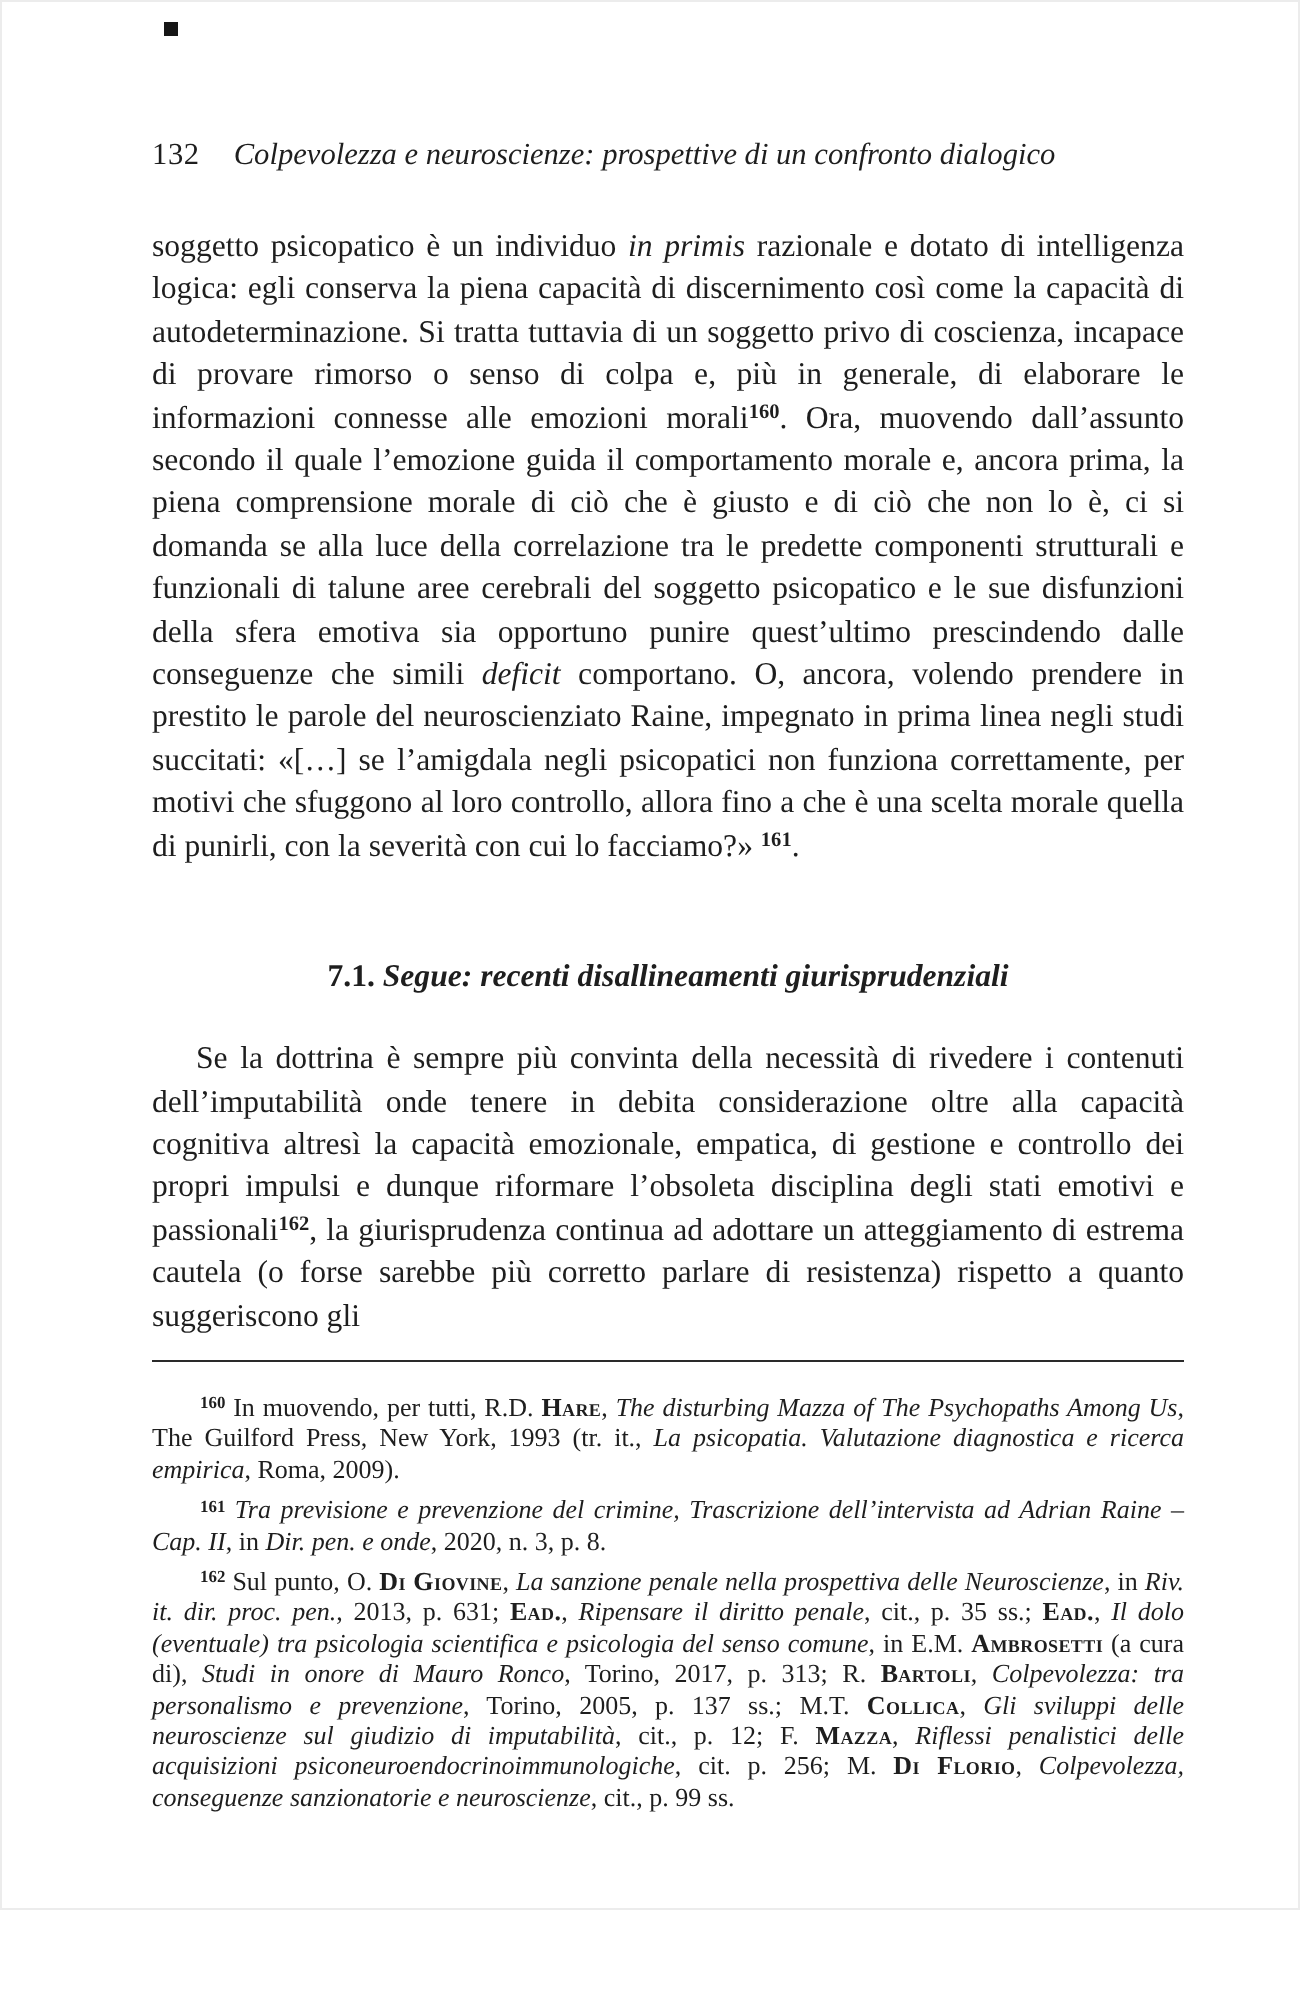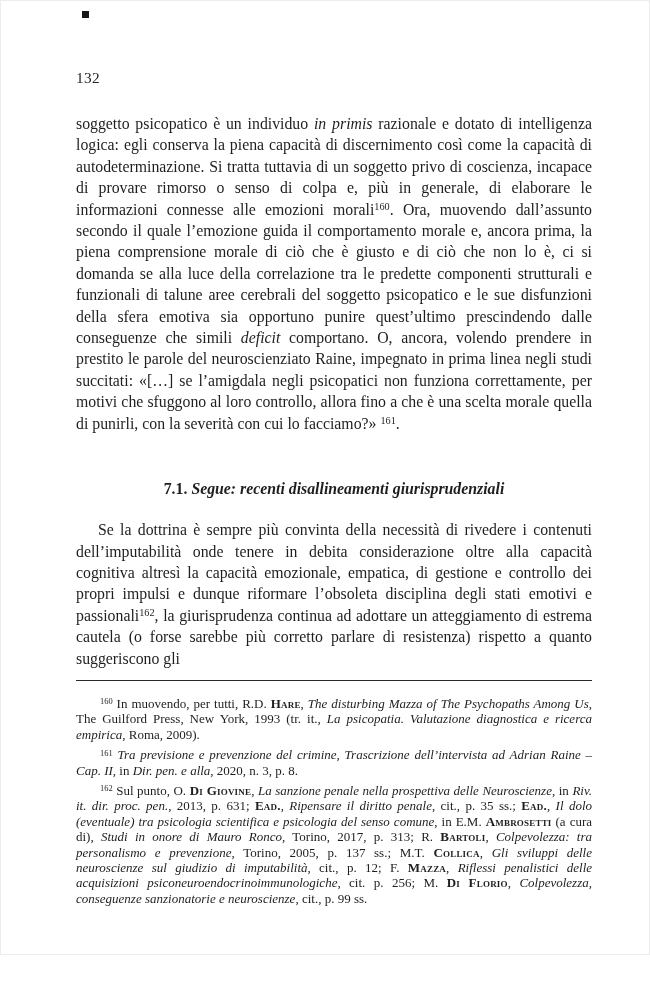--- a/index.html
+++ b/index.html
@@ -84,44 +84,46 @@
   
   .run-i  { font-style: italic; }
   .run-b  { font-weight: bold; }
   .run-bi { font-weight: bold; font-style: italic; }
   .run-sc { font-variant: small-caps; letter-spacing: 0.2px; font-weight: bold; }
   .run-sup {
     position: relative;
     top: -0.42em;
     font-size: 0.65em;
     line-height: 0;
+    font-weight: bold;
   }
 </style>
 </head>
 <body>
 
 <div class="page">
 
   <div class="corner-mark"></div>
 
   <header class="page-header">
     <span class="page-number">132</span>
+    <span class="running-head">Colpevolezza e neuroscienze: prospettive di un confronto dialogico</span>
   </header>
 
   <main class="text-block">
     <p class="body-par no-indent"><span>soggetto psicopatico è un individuo </span><span class="run-i">in primis</span><span> razionale e dotato di intelligenza logica: egli conserva la piena capacità di discernimento così come la capacità di autodeterminazione. Si tratta tuttavia di un soggetto privo di coscienza, incapace di provare rimorso o senso di colpa e, più in generale, di elaborare le informazioni connesse alle emozioni morali</span><span class="run-sup">160</span><span>. Ora, muovendo dall’assunto secondo il quale l’emozione guida il comportamento morale e, ancora prima, la piena comprensione morale di ciò che è giusto e di ciò che non lo è, ci si domanda se alla luce della correlazione tra le predette componenti strutturali e funzionali di talune aree cerebrali del soggetto psicopatico e le sue disfunzioni della sfera emotiva sia opportuno punire quest’ultimo prescindendo dalle conseguenze che simili </span><span class="run-i">deficit</span><span> comportano. O, ancora, volendo prendere in prestito le parole del neuroscienziato Raine, impegnato in prima linea negli studi succitati: «[…] se l’amigdala negli psicopatici non funziona correttamente, per motivi che sfuggono al loro controllo, allora fino a che è una scelta morale quella di punirli, con la severità con cui lo facciamo?» </span><span class="run-sup">161</span><span>.</span></p>
 
     <h2 class="section-heading"><span class="run-b">7.1. </span><span class="run-bi">Segue: recenti disallineamenti giurisprudenziali</span></h2>
 
     <p class="body-par indent"><span>Se la dottrina è sempre più convinta della necessità di rivedere i contenuti dell’imputabilità onde tenere in debita considerazione oltre alla capacità cognitiva altresì la capacità emozionale, empatica, di gestione e controllo dei propri impulsi e dunque riformare l’obsoleta disciplina degli stati emotivi e passionali</span><span class="run-sup">162</span><span>, la giurisprudenza continua ad adottare un atteggiamento di estrema cautela (o forse sarebbe più corretto parlare di resistenza) rispetto a quanto suggeriscono gli</span></p>
   </main>
 
   <footer class="footnotes">
     <div class="footnote-rule"></div>
 
     <p class="footnote"><span class="run-sup">160</span><span> In muovendo, per tutti, R.D. </span><span class="run-sc">Hare</span><span>, </span><span class="run-i">The disturbing Mazza of The Psychopaths Among Us</span><span>, The Guilford Press, New York, 1993 (tr. it., </span><span class="run-i">La psicopatia. Valutazione diagnostica e ricerca empirica</span><span>, Roma, 2009).</span></p>
 
-    <p class="footnote"><span class="run-sup">161</span><span> </span><span class="run-i">Tra previsione e prevenzione del crimine, Trascrizione dell’intervista ad Adrian Raine – Cap. II</span><span>, in </span><span class="run-i">Dir. pen. e alla</span><span>, 2020, n. 3, p. 8.</span></p>
+    <p class="footnote"><span class="run-sup">161</span><span> </span><span class="run-i">Tra previsione e prevenzione del crimine, Trascrizione dell’intervista ad Adrian Raine – Cap. II</span><span>, in </span><span class="run-i">Dir. pen. e onde</span><span>, 2020, n. 3, p. 8.</span></p>
 
     <p class="footnote"><span class="run-sup">162</span><span> Sul punto, O. </span><span class="run-sc">Di Giovine</span><span>, </span><span class="run-i">La sanzione penale nella prospettiva delle Neuroscienze</span><span>, in </span><span class="run-i">Riv. it. dir. proc. pen.</span><span>, 2013, p. 631; </span><span class="run-sc">Ead.</span><span>, </span><span class="run-i">Ripensare il diritto penale</span><span>, cit., p. 35 ss.; </span><span class="run-sc">Ead.</span><span>, </span><span class="run-i">Il dolo (eventuale) tra psicologia scientifica e psicologia del senso comune</span><span>, in E.M. </span><span class="run-sc">Ambrosetti</span><span> (a cura di), </span><span class="run-i">Studi in onore di Mauro Ronco</span><span>, Torino, 2017, p. 313; R. </span><span class="run-sc">Bartoli</span><span>, </span><span class="run-i">Colpevolezza: tra personalismo e prevenzione</span><span>, Torino, 2005, p. 137 ss.; M.T. </span><span class="run-sc">Collica</span><span>, </span><span class="run-i">Gli sviluppi delle neuroscienze sul giudizio di imputabilità</span><span>, cit., p. 12; F. </span><span class="run-sc">Mazza</span><span>, </span><span class="run-i">Riflessi penalistici delle acquisizioni psiconeuroendocrinoimmunologiche</span><span>, cit. p. 256; M. </span><span class="run-sc">Di Florio</span><span>, </span><span class="run-i">Colpevolezza, conseguenze sanzionatorie e neuroscienze</span><span>, cit., p. 99 ss.</span></p>
   </footer>
 
 </div>
 
 </body></html>

